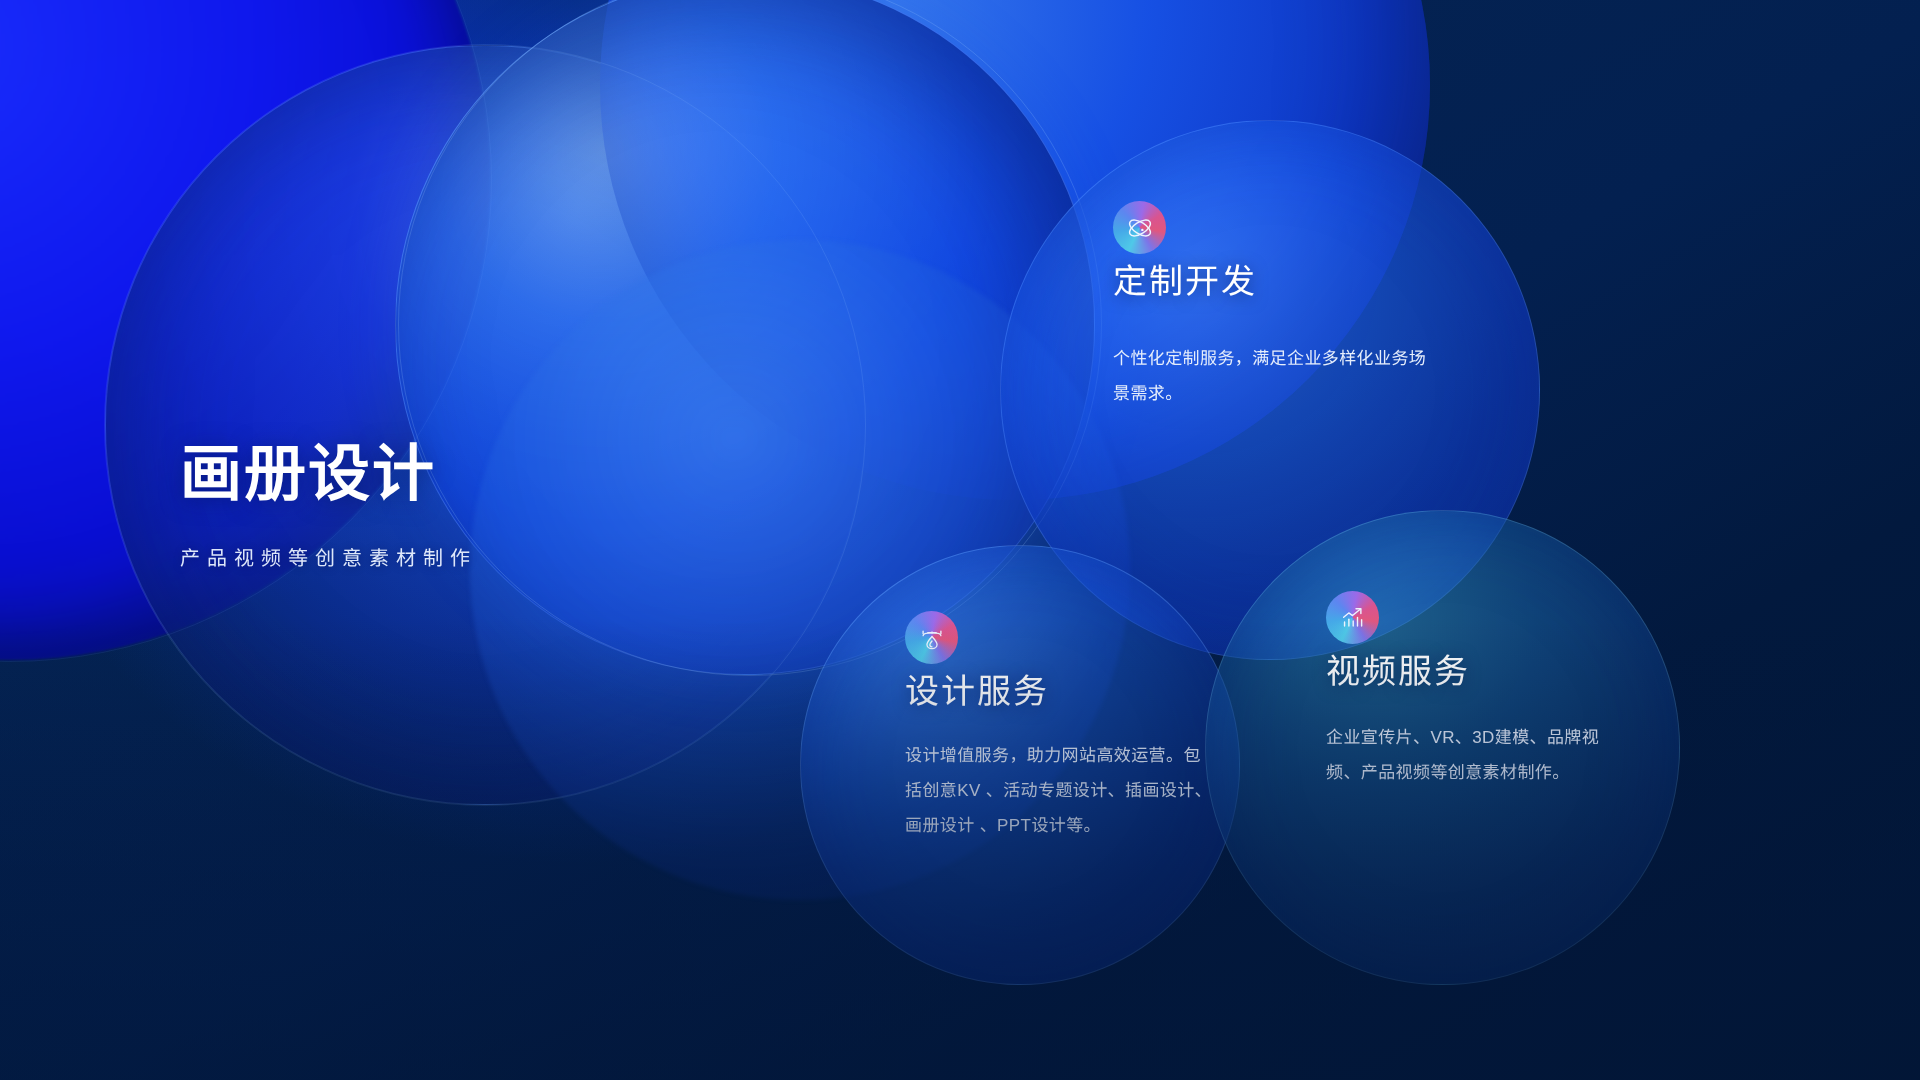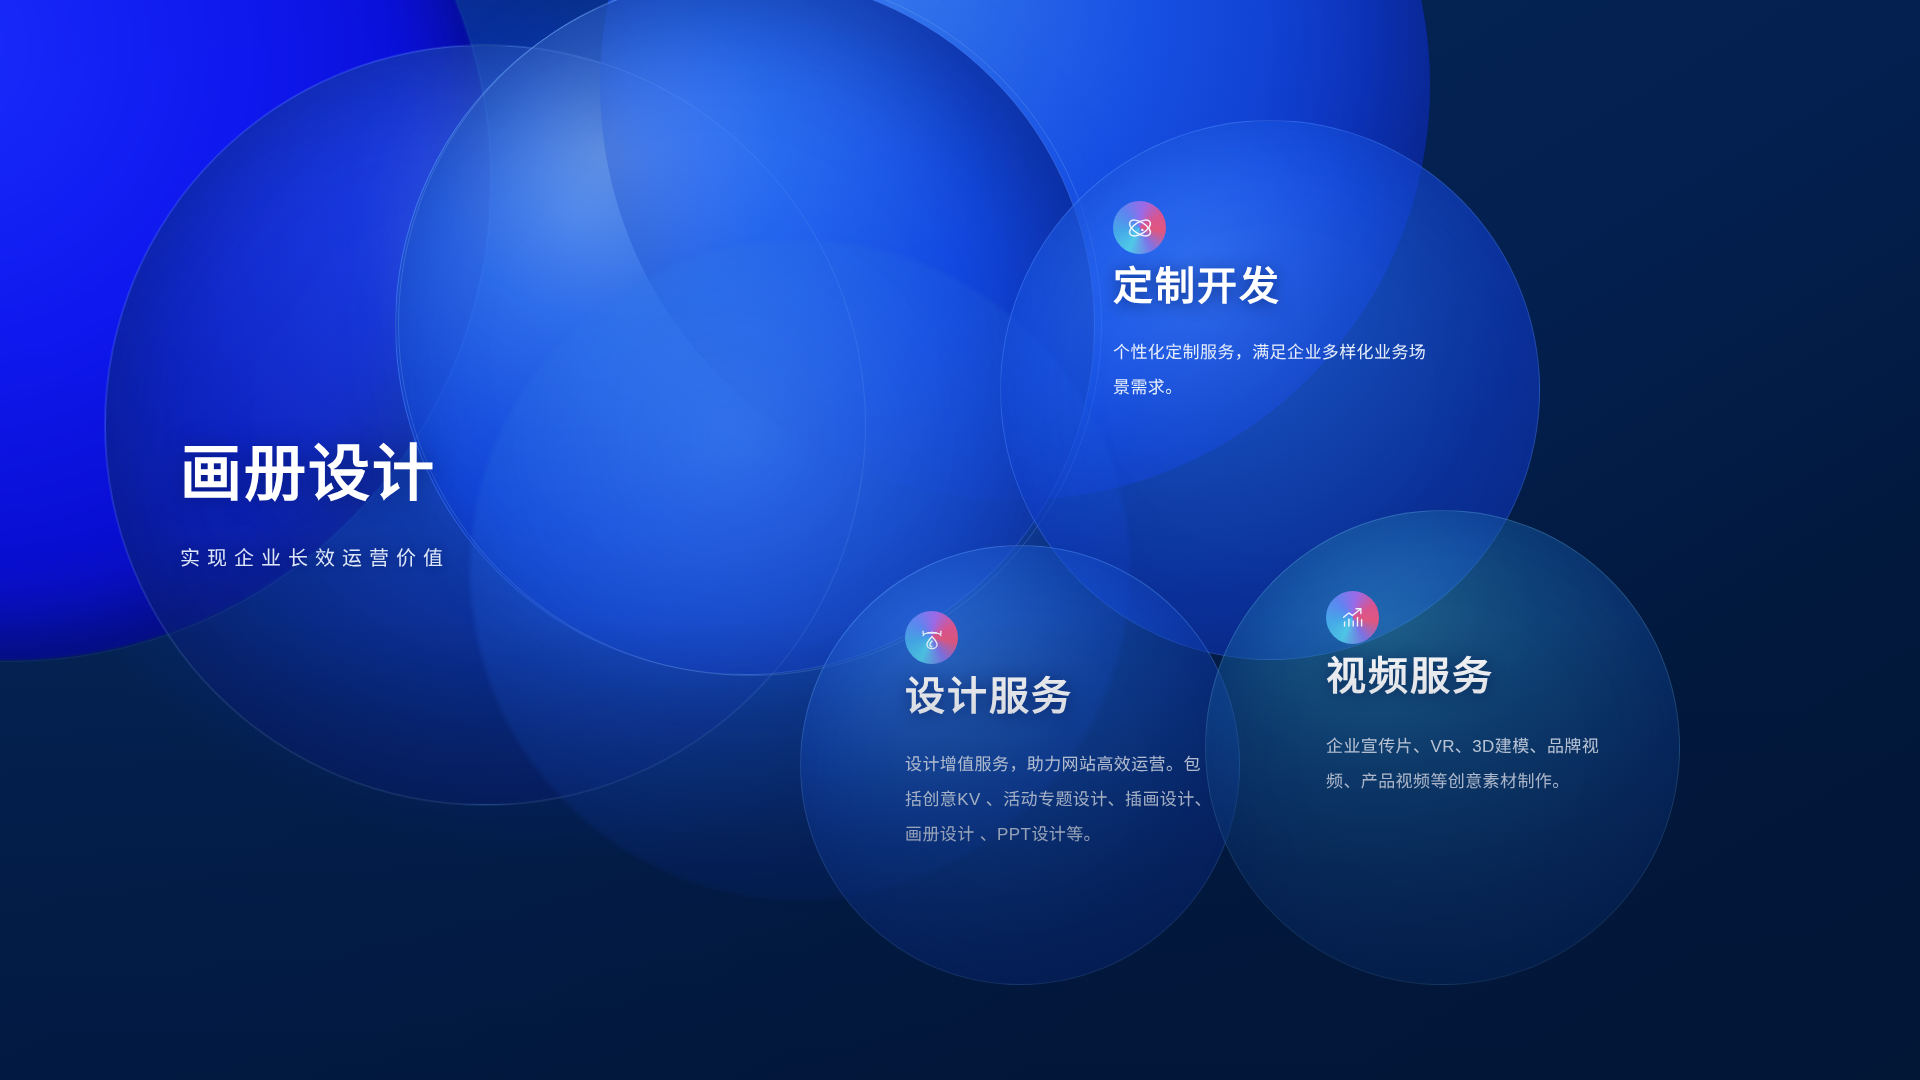--- a/index.html
+++ b/index.html
@@ -128,22 +128,22 @@
     border-radius:50%;
     overflow:hidden;
     z-index:5;
   }
   .bubble .content {
     position:absolute;
     z-index:3;
   }
 
   .bubble h2 {
-    font-size:40px;
-    font-weight:700;
+    font-size:34px;
+    font-weight:400;
     color:#ffffff;
     letter-spacing:2px;
     text-shadow:0 2px 16px rgba(0,18,70,.6);
   }
   .bubble p {
     margin-top:26px;
     font-size:17px;
     font-weight:400;
     line-height:2.05;
     color:#e6eefc;
@@ -176,21 +176,21 @@
   .bubble-1 {
     left:1000px; top:120px;
     width:540px; height:540px;
     background:
       radial-gradient(circle at 36% 28%, rgba(66,136,255,.62) 0%, rgba(30,96,245,.60) 34%,
                       rgba(18,64,212,.56) 64%, rgba(14,48,170,.52) 100%);
     box-shadow:inset 0 0 90px rgba(10,40,150,.35);
     border:1px solid rgba(150,200,255,.17);
   }
   .bubble-1 .content { left:112px; top:80px; width:330px; }
-  .bubble-1 p { margin-top:24px; }
+  .bubble-1 p { margin-top:39px; }
 
   
   .bubble-2 {
     left:800px; top:545px;
     width:440px; height:440px;
     background:
       radial-gradient(circle at 32% 26%, rgba(70,148,255,.50) 0%, rgba(32,104,238,.46) 36%,
                       rgba(18,66,190,.42) 68%, rgba(12,46,140,.40) 100%);
     box-shadow:inset 0 0 80px rgba(8,34,128,.35);
     border:1px solid rgba(155,205,255,.20);
@@ -229,21 +229,21 @@
   <div class="orb orb-b"></div>
   <div class="orb orb-d"></div>
   <div class="orb orb-c"></div>
   <div class="orb orb-e"></div>
   <div class="ring ring-3"></div>
   <div class="ring ring-2"></div>
   <div class="ring ring-1"></div>
 
   <div class="headline">
     <h1>画册设计</h1>
-    <div class="sub">实现企业长效运营价值</div>
+    <div class="sub">产品视频等创意素材制作</div>
   </div>
 
   <div class="bubble bubble-1">
     <div class="content">
       <div class="icon-badge">
         <div class="hole">
           <svg width="30" height="30" viewBox="0 0 32 32" fill="none" stroke="#eef4ff" stroke-width="1.5" stroke-linecap="round" stroke-linejoin="round">
             <ellipse cx="16" cy="16" rx="12.5" ry="6.2" transform="rotate(-32 16 16)"></ellipse>
             <ellipse cx="16" cy="16" rx="12.5" ry="6.2" transform="rotate(32 16 16)"></ellipse>
             <circle cx="18.5" cy="18" r="1.3" fill="#eef4ff" stroke="none"></circle>

